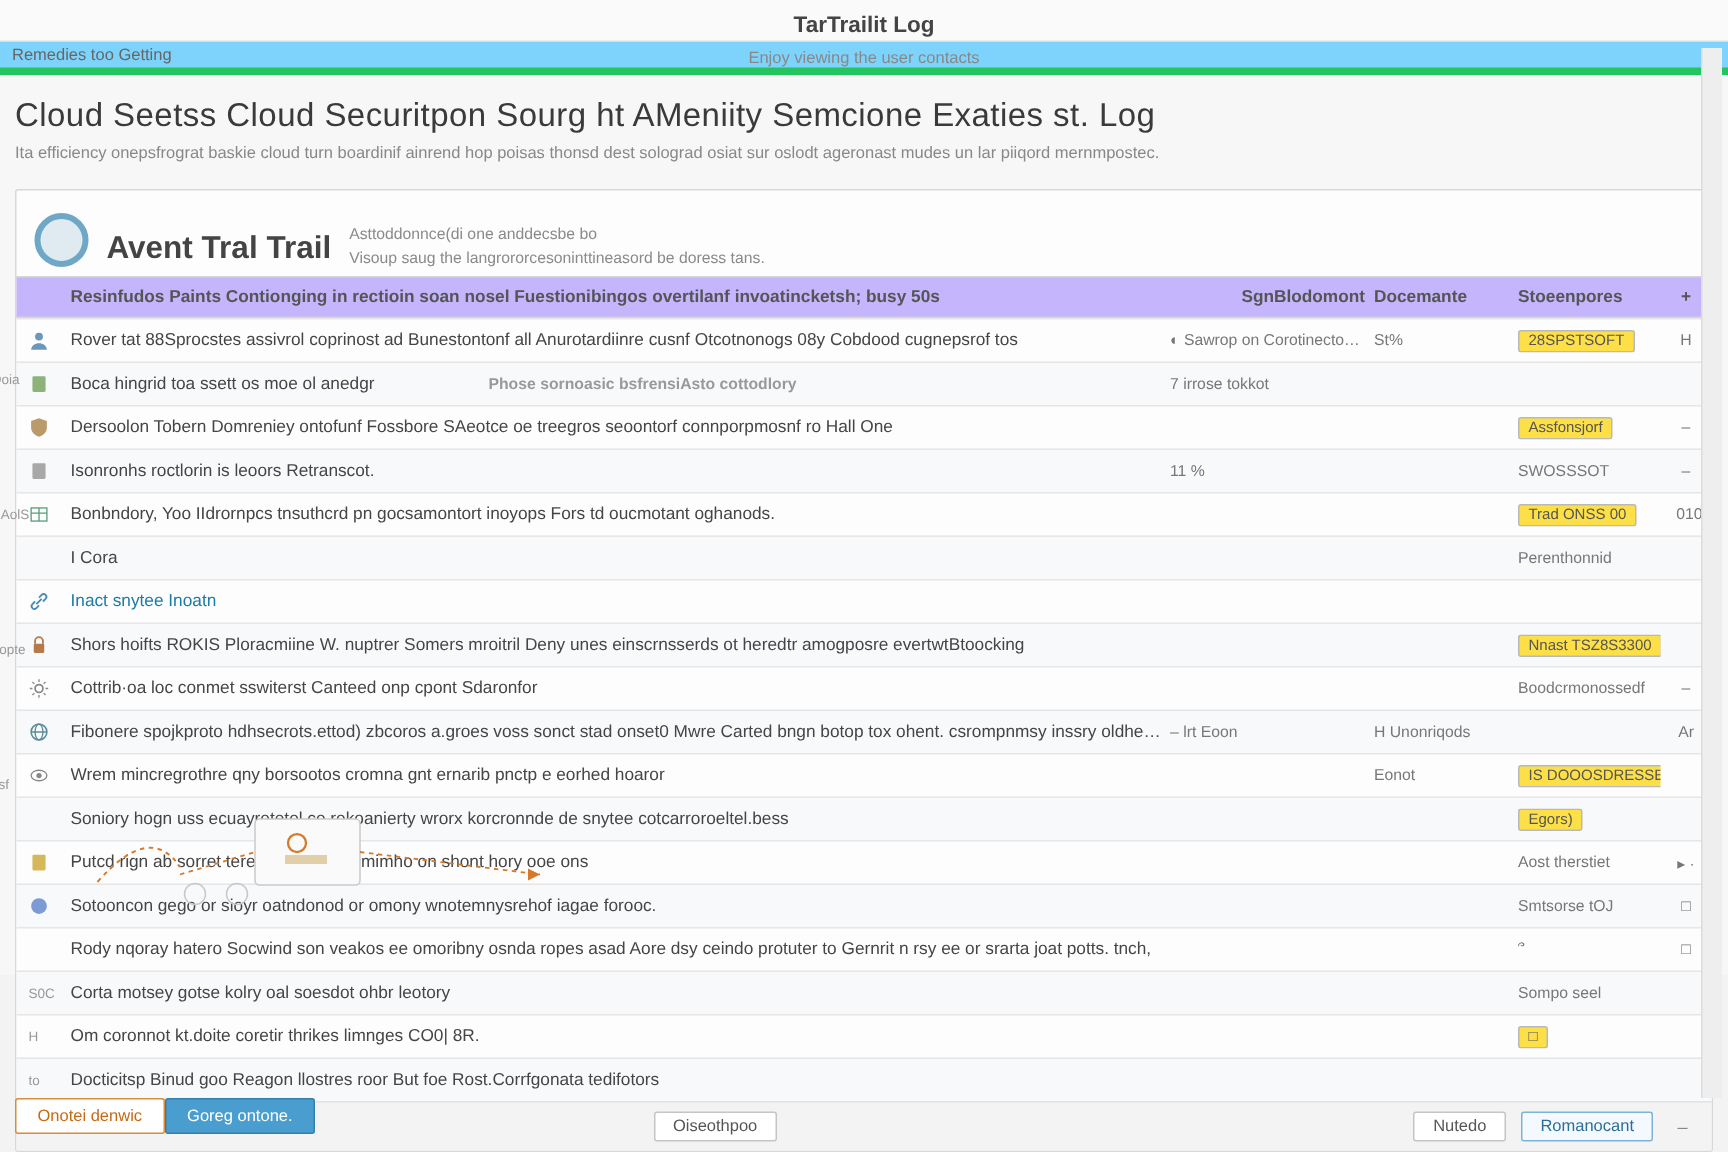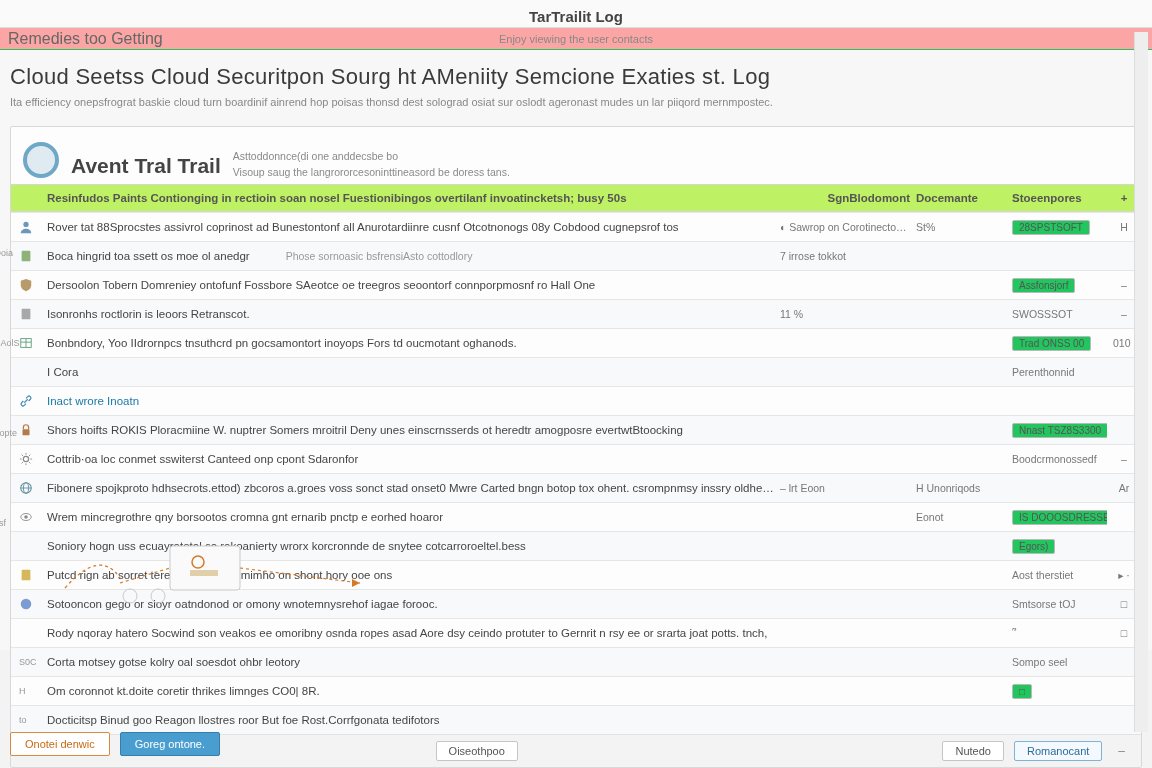--- a/index.html
+++ b/index.html
@@ -25,26 +25,26 @@
   }
   .app-icon { width: 14px; height: 14px; background: #e67e22; border-radius: 2px; }
   .app-title { font-size: 15px; font-weight: 600; color: #444; }
   .app-subtitle { font-size: 11px; color: #888; }
   .titlebar-spacer { flex: 1; }
   .titlebar-item { font-size: 11px; color: #666; padding: 2px 10px; }
   .win-btn { width: 22px; text-align: center; color: #999; }
 
   .subbar {
     height: 22px;
-    background: #fca5a5;
-    border-bottom: 1px solid #22c55e;
+    background: #7dd3fc;
+    border-bottom: 5px solid #22c55e;
     padding: 0 8px;
     display: flex;
     align-items: center;
-    font-size: 16px;
+    font-size: 11px;
     color: #666;
   }
 
   .page {
     padding: 14px 10px 0 10px;
     background: #f7f7f7;
     height: 600px;
     position: relative;
   }
   .page-title { font-size: 22px; font-weight: 400; color: #3a3a3a; letter-spacing: .3px; }
@@ -76,21 +76,21 @@
   .list-header, .row {
     display: grid;
     grid-template-columns: 28px 1fr 130px 90px 95px 22px;
     align-items: center;
     gap: 6px;
     border-top: 1px solid #e6e6e6;
     padding: 5px 6px 5px 2px;
     font-size: 11.5px;
   }
   .list-header {
-    background: #bef264;
+    background: #c4b5fd;
     color: #555;
     font-weight: 600;
     padding-top: 7px; padding-bottom: 7px;
     border-top: 1px solid #d6d6d6;
     border-bottom: 1px solid #d6d6d6;
   }
   .list-header span { white-space: nowrap; overflow: hidden; text-overflow: ellipsis; }
   .row { background: #fdfdfd; }
   .row:nth-child(even) { background: #f8f9fa; }
 
@@ -108,21 +108,21 @@
   .row .col-b, .row .col-c, .row .col-d, .row .col-e {
     font-size: 10.5px; color: #777;
     white-space: nowrap; overflow: hidden; text-overflow: ellipsis;
   }
   .pill {
     display: inline-block;
     border: 1px solid #b9b9b9;
     padding: 1px 6px;
     border-radius: 2px;
     font-size: 10px;
-    background: #22c55e;
+    background: #fde047;
     color: #555;
   }
 
   .left-gutter {
     position: absolute;
     left: -6px; top: 198px;
     width: 40px;
     display: flex; flex-direction: column; gap: 80px;
     font-size: 9px; color: #999;
   }
@@ -143,21 +143,21 @@
     border-radius: 2px;
   }
   .footer-btn.primary {
     background: #f3f9ff;
     border-color: #7cb3d6;
     color: #2b6f95;
   }
   .action-bar {
     position: absolute;
     bottom: 12px; left: 10px;
-    display: flex; gap: 10px;
+    display: flex; gap: 0;
   }
   .btn {
     padding: 5px 14px;
     font-size: 11px;
     border: 1px solid;
     border-radius: 2px;
     cursor: pointer;
   }
   .btn.orange { background:#fff; color:#c66a14; border-color:#d88b3a; }
   .btn.blue { background:#4a9ecf; color:#fff; border-color:#357fa8; }
@@ -233,21 +233,21 @@
           <div class="col-c">St%</div>
           <div class="col-d"><span class="pill">28SPSTSOFT</span></div>
           <div class="col-e" style="text-align: center;">H</div>
         </div>
         <div class="row">
           <div class="icon">
             <svg viewBox="0 0 16 16">
               <rect x="3" y="2" width="10" height="12" fill="#8db37a" rx="1"></rect>
             </svg>
           </div>
-          <div class="event">Boca hingrid toa ssett os moe ol anedgr<span style="color: rgb(153, 153, 153); margin-left: 36px; font-size: 10.5px;">Phose sornoasic bsfrensiAsto cottodlory</span></div>
+          <div class="event">Boca hingrid toa ssett os moe ol anedgr<span style="color: rgb(153, 153, 153); margin-left: 76px; font-size: 10.5px; font-weight: bold;">Phose sornoasic bsfrensiAsto cottodlory</span></div>
           <div class="col-b">7 irrose tokkot</div>
           <div class="col-c"></div>
           <div class="col-d"></div>
           <div class="col-e" style="text-align: center;"></div>
         </div>
         <div class="row">
           <div class="icon">
             <svg viewBox="0 0 16 16">
               <path d="M8 1l6 2v5c0 4-3 6-6 7-3-1-6-3-6-7V3z" fill="#b89a6b"></path>
             </svg>
@@ -275,37 +275,37 @@
             <svg viewBox="0 0 16 16">
               <rect x="2" y="3" width="12" height="10" fill="none" stroke="#5a9b7a"></rect>
               <line x1="2" y1="7" x2="14" y2="7" stroke="#5a9b7a"></line>
               <line x1="8" y1="3" x2="8" y2="13" stroke="#5a9b7a"></line>
             </svg>
           </div>
           <div class="event">Bonbndory, Yoo IIdrornpcs tnsuthcrd pn gocsamontort inoyops Fors td oucmotant oghanods.</div>
           <div class="col-b"></div>
           <div class="col-c"></div>
           <div class="col-d"><span class="pill">Trad ONSS 00</span></div>
-          <div class="col-e" style="text-align: left;">010</div>
+          <div class="col-e" style="text-align: right;">010</div>
         </div>
         <div class="row">
           <div class="icon"></div>
           <div class="event">I  Cora</div>
           <div class="col-b"></div>
           <div class="col-c"></div>
           <div class="col-d">Perenthonnid</div>
           <div class="col-e" style="text-align: center;"></div>
         </div>
         <div class="row">
           <div class="icon">
             <svg viewBox="0 0 16 16">
               <path d="M6 10l4-4M5 8l-2 2a2 2 0 003 3l2-2M11 8l2-2a2 2 0 00-3-3l-2 2" stroke="#4a8cb5" fill="none" stroke-width="1.4"></path>
             </svg>
           </div>
-          <div class="event link">Inact wrore Inoatn</div>
+          <div class="event link">Inact snytee Inoatn</div>
           <div class="col-b"></div>
           <div class="col-c"></div>
           <div class="col-d"></div>
           <div class="col-e" style="text-align: center;"></div>
         </div>
         <div class="row">
           <div class="icon">
             <svg viewBox="0 0 16 16">
               <rect x="4" y="7" width="8" height="7" fill="#b57a4a" rx="1"></rect>
               <path d="M5 7V5a3 3 0 016 0v2" fill="none" stroke="#b57a4a" stroke-width="1.4"></path>

